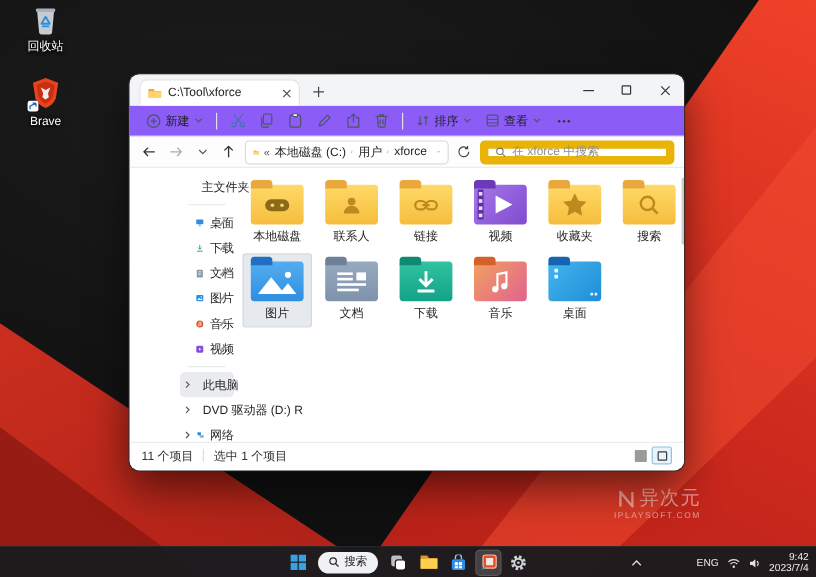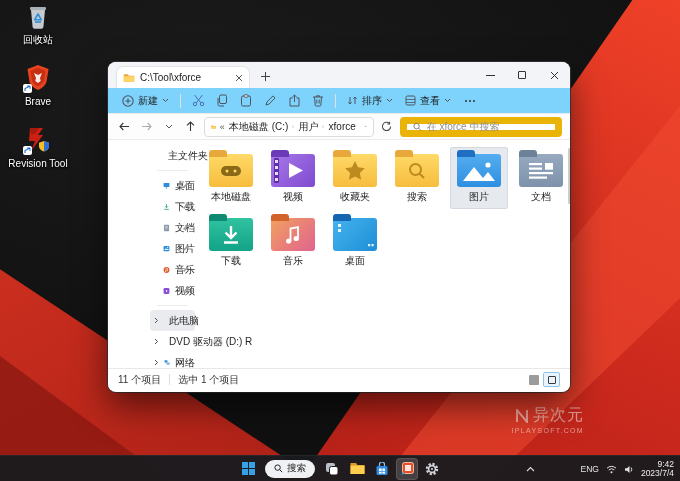--- a/index.html
+++ b/index.html
@@ -35,21 +35,21 @@
   .tabbar { position:relative; height:26px; background:#f2f4f7; }
   .tab { position:absolute; left:8px; top:4px; height:22px; width:134px; background:#fff; border:1px solid #e2e2e2; border-bottom:none;
     border-radius:7px 7px 0 0; display:flex; align-items:center; gap:5px; padding:0 6px; }
   .tab-title { flex:1; font-size:10px; color:#222; white-space:nowrap; overflow:hidden; }
   .newtab { position:absolute; left:150px; top:7px; width:14px; height:14px; display:flex; align-items:center; justify-content:center; border-radius:3px; }
   .win-controls { position:absolute; right:0; top:0; height:26px; display:flex; }
   .wc { width:32px; height:26px; display:flex; align-items:center; justify-content:center; }
   .wc-min { width:9px; height:1px; background:#333; display:block; }
   .wc-max { width:8px; height:8px; border:1px solid #333; border-radius:1px; display:block; }
 
-  .toolbar { height:26px; background:#7dd3fc; border-bottom:1px solid #ececec; display:flex; align-items:center; padding:0 8px; }
+  .toolbar { height:26px; background:#8b5cf6; border-bottom:1px solid #ececec; display:flex; align-items:center; padding:0 8px; }
   .tbtn { display:flex; align-items:center; gap:4px; padding:0 6px; height:22px; border-radius:4px; }
   .tbtn .lbl { font-size:10px; color:#1f1f1f; white-space:nowrap; }
   .tico { width:24px; height:22px; display:flex; align-items:center; justify-content:center; border-radius:4px; }
   .tsep { width:1px; height:14px; background:#e1e1e1; margin:0 5px; }
   .more-dots { display:flex; gap:2px; padding:0 8px; }
   .more-dots i { width:2px; height:2px; background:#333; border-radius:50%; }
 
   .addressbar { height:26px; background:#fdfdfe; border-bottom:1px solid #ececec; display:flex; align-items:center; padding:0 8px; gap:4px; }
   .nav { width:20px; height:20px; display:flex; align-items:center; justify-content:center; border-radius:4px; }
   .crumbbox { width:170px; height:20px; border:1px solid #dcdcdc; border-radius:4px; background:#fff;
@@ -153,38 +153,20 @@
           <path d="M11 10l4 2 4-2-2 5 .7 3L15 20l-2.7-2 .7-3z" fill="#fff" opacity=".9"></path>
         </svg>
         <span class="shortcut-badge">
           <svg width="7" height="7" viewBox="0 0 7 7">
               <path d="M1 6V3.5L6 1M6 1H3.2M6 1v2.8" stroke="#1e6fd0" stroke-width="1.1" fill="none"></path>
             </svg>
         </span>
       </span>
       <span class="desk-label">Brave</span>
     </div>
-    <div class="desk-item">
-      <span class="dico">
-        <svg width="30" height="30" viewBox="0 0 30 30">
-          <path d="M7 3h13l-5 7h5L8 26l4-10H6z" fill="#cc2015"></path>
-          <path d="M7 3h9l-4 6H8z" fill="#a61a10"></path>
-          <g>
-            <path d="M21 16l5 1.8v3.4c0 2.6-2.2 4.4-5 5.4-2.8-1-5-2.8-5-5.4v-3.4z" fill="#f4c022"></path>
-            <path d="M21 16l5 1.8v3.4c0 2.6-2.2 4.4-5 5.4z" fill="#2f6fd8"></path>
-          </g>
-        </svg>
-        <span class="shortcut-badge">
-          <svg width="7" height="7" viewBox="0 0 7 7">
-              <path d="M1 6V3.5L6 1M6 1H3.2M6 1v2.8" stroke="#1e6fd0" stroke-width="1.1" fill="none"></path>
-            </svg>
-        </span>
-      </span>
-      <span class="desk-label">Revision Tool</span>
-    </div>
   </div>
 
   <div class="watermark">
     <div class="wm-row">
       <svg width="14" height="14" viewBox="0 0 14 14">
         <path d="M2 13V1l10 12V1" stroke="rgba(255,255,255,.52)" stroke-width="2" fill="none"></path>
       </svg>
       <span class="wm-name">异次元</span>
     </div>
     <div class="wm-site">IPLAYSOFT.COM</div>
@@ -480,21 +462,40 @@
             <span class="folder f-yellow">
               <svg width="22" height="12" viewBox="0 0 22 12">
                   <rect x="1" y="1" width="20" height="10" rx="5" fill="#8a6a16"></rect>
                   <circle cx="7" cy="6" r="1.5" fill="#ffd968"></circle>
                   <circle cx="15" cy="6" r="1.5" fill="#ffd968"></circle>
                 </svg>
             </span>
             <span class="flabel">本地磁盘</span>
           </div>
 
-
+          <div class="tile">
+            <span class="folder f-yellow">
+              <svg width="18" height="18" viewBox="0 0 18 18">
+                  <circle cx="9" cy="6" r="3.2" fill="#bd8a1e"></circle>
+                  <path d="M2.5 16a6.5 6.5 0 0 1 13 0z" fill="#bd8a1e"></path>
+                </svg>
+            </span>
+            <span class="flabel">联系人</span>
+          </div>
+
+          <div class="tile">
+            <span class="folder f-yellow">
+              <svg width="20" height="12" viewBox="0 0 20 12">
+                <rect x="1" y="2.5" width="9" height="7" rx="3.5" fill="none" stroke="#bd8a1e" stroke-width="1.8"></rect>
+                <rect x="10" y="2.5" width="9" height="7" rx="3.5" fill="none" stroke="#bd8a1e" stroke-width="1.8"></rect>
+                <path d="M7 6h6" stroke="#bd8a1e" stroke-width="1.8"></path>
+              </svg>
+            </span>
+            <span class="flabel">链接</span>
+          </div>
 
           <div class="tile">
             <span class="folder f-purple">
               <svg width="44" height="33" viewBox="0 0 44 33" style="position:absolute;left:0;top:0">
                 <rect x="3" y="4" width="5" height="25" fill="#5d2fa8" rx="1"></rect>
                 <rect x="4" y="6" width="3" height="3" fill="#e8ddf8"></rect>
                   <rect x="4" y="12" width="3" height="3" fill="#e8ddf8"></rect>
                   <rect x="4" y="18" width="3" height="3" fill="#e8ddf8"></rect>
                   <rect x="4" y="24" width="3" height="3" fill="#e8ddf8"></rect>
                 <path d="M18 9l14 7.5L18 24z" fill="#fff"></path>

